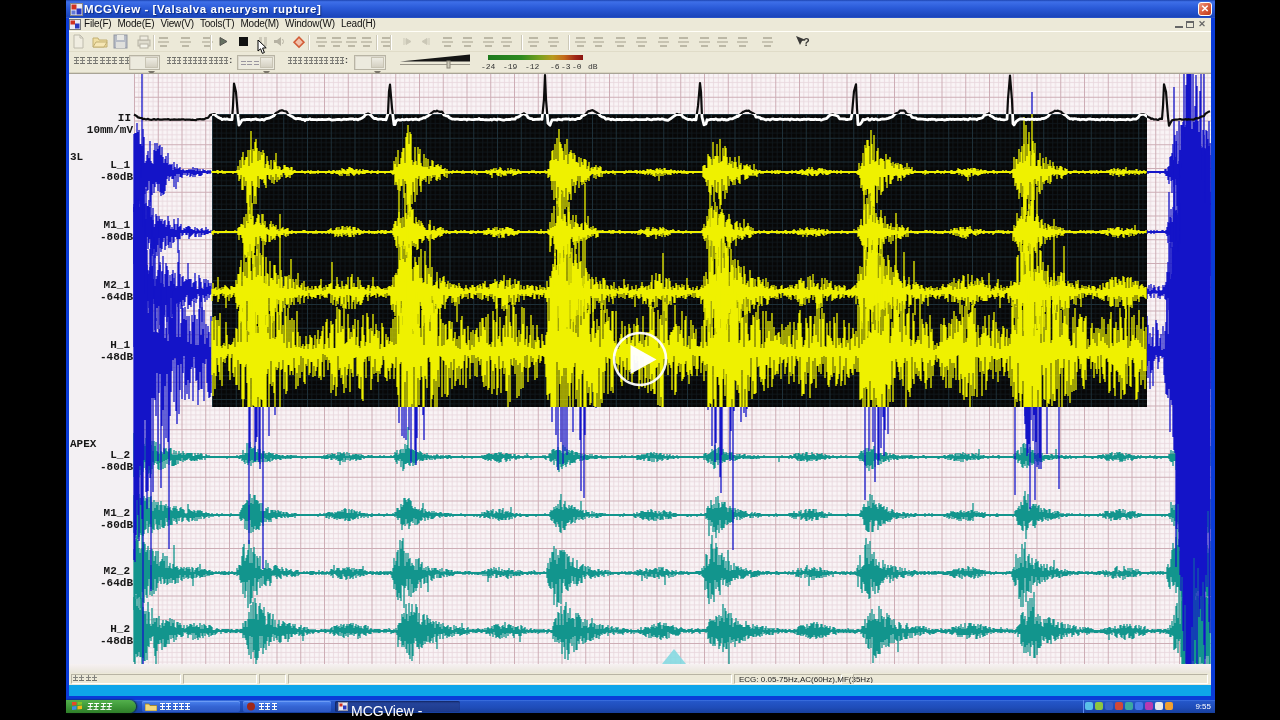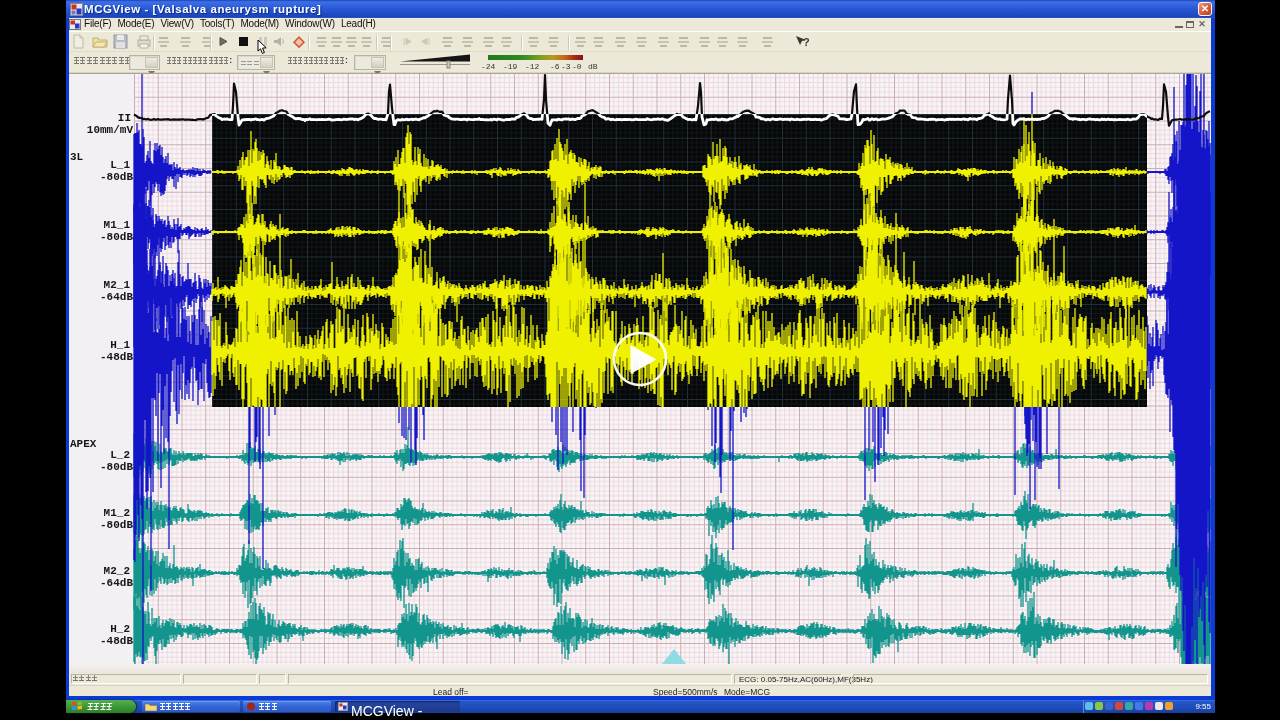--- a/index.html
+++ b/index.html
@@ -269,25 +269,20 @@
     <span style="position:absolute;left:4px;top:1px"><i class="cj"></i><i class="cj"></i><i class="cj"></i><i class="cj"></i></span>
     <div class="pnl" style="left:2px;width:110px"></div>
     <div class="pnl" style="left:114px;width:74px"></div>
     <div class="pnl" style="left:190px;width:27px"></div>
     <div class="pnl" style="left:219px;width:444px"></div>
     <div class="pnl" style="left:665px;width:108px">
         <span style="position:absolute;left:4px;top:0px;font-size:8px;white-space:nowrap">ECG: 0.05-75Hz,AC(60Hz),MF(35Hz)</span>
       </div>
     <div class="pnl" style="left:784px;width:355px"></div>
   </div>
-  <div id="st2">
-    <span style="position:absolute;left:364px;top:1px">Lead off=</span>
-    <span style="position:absolute;left:584px;top:1px">Speed=500mm/s</span>
-    <span style="position:absolute;left:655px;top:1px">Mode=MCG</span>
-  </div>
   <div id="lborder"></div>
   <div id="rborder"></div>
   <div id="bborder"></div>
   <svg id="playbtn" width="60" height="60">
       <circle cx="30" cy="30" r="26" fill="none" stroke="#fff" stroke-width="2.6" opacity="0.95"></circle>
       <polygon points="20.5,16 20.5,45 46.5,30.5" fill="#fff" opacity="0.97"></polygon>
     </svg>
 </div>
 <div id="taskbar">
   <div id="startb">

